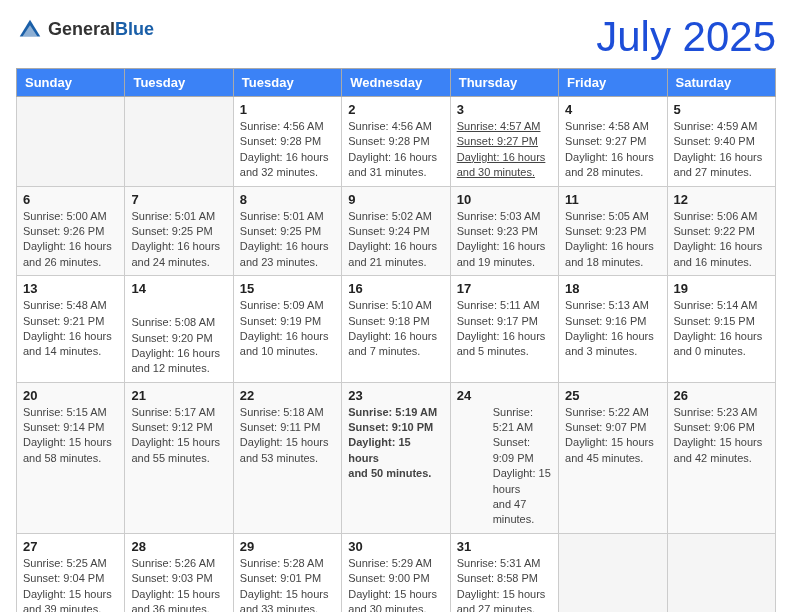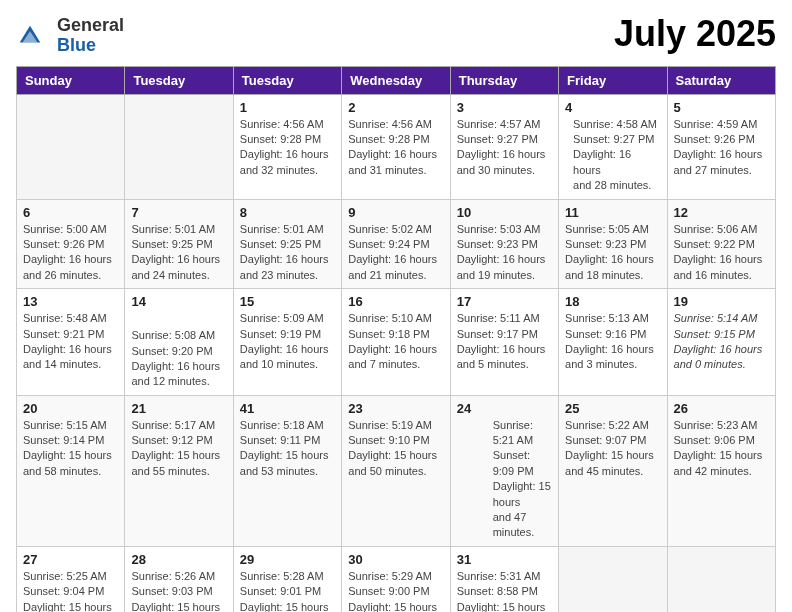--- a/index.html
+++ b/index.html
@@ -16,57 +16,55 @@
       align-items: flex-start;
       margin-bottom: 10px;
     }
     .logo {
       display: flex;
       align-items: center;
       gap: 4px;
     }
     .logo-text {
       display: flex;
-      flex-direction: column;
       line-height: 1.1;
-      margin-left: 9px;
     }
     .logo-general {
       font-size: 18px;
       font-weight: bold;
       color: #333;
     }
     .logo-blue {
       font-size: 18px;
       font-weight: bold;
       color: #1a5fa8;
     }
     .logo-icon {
       width: 28px;
       height: 28px;
     }
     .title-block {
       text-align: right;
     }
     .month-title {
-      font-size: 36px;
-      font-weight: bold;
-      color: #000000;
+      font-size: 42px;
+      font-weight: normal;
+      color: #1d4ed8;
       line-height: 1;
     }
     .location-title {
       font-size: 18px;
       color: #333;
     }
     .calendar {
       width: 100%;
       border-collapse: collapse;
     }
     .calendar th {
-      background-color: #4c1d95;
+      background-color: #3b82f6;
       color: #fff;
       font-size: 13px;
       font-weight: bold;
       padding: 6px 8px;
       border: 1px solid #aaa;
       text-align: left;
     }
     .calendar td {
       border: 1px solid #ccc;
       vertical-align: top;
@@ -139,36 +137,36 @@
         </td>
         <td>
           <div class="day-num">2</div>
           <div class="day-info" style="white-space: pre-line;">Sunrise: 4:56 AM
 Sunset: 9:28 PM
 Daylight: 16 hours
 and 31 minutes.</div>
         </td>
         <td>
           <div class="day-num">3</div>
-          <div class="day-info" style="white-space: pre-line;">Sunrise: 4:57 AM
+          <div class="day-info" style="white-space: pre-line; text-decoration: underline;">Sunrise: 4:57 AM
 Sunset: 9:27 PM
 Daylight: 16 hours
 and 30 minutes.</div>
         </td>
         <td>
           <div class="day-num">4</div>
-          <div class="day-info" style="white-space: pre-line; margin-left: 8px;">Sunrise: 4:58 AM
+          <div class="day-info" style="white-space: pre-line;">Sunrise: 4:58 AM
 Sunset: 9:27 PM
 Daylight: 16 hours
 and 28 minutes.</div>
         </td>
         <td>
           <div class="day-num">5</div>
           <div class="day-info" style="white-space: pre-line;">Sunrise: 4:59 AM
-Sunset: 9:26 PM
+Sunset: 9:40 PM
 Daylight: 16 hours
 and 27 minutes.</div>
         </td>
       </tr>
       <tr>
         <td>
           <div class="day-num">6</div>
           <div class="day-info" style="white-space: pre-line;">Sunrise: 5:00 AM
 Sunset: 9:26 PM
 Daylight: 16 hours
@@ -255,21 +253,21 @@
         </td>
         <td>
           <div class="day-num">18</div>
           <div class="day-info" style="white-space: pre-line;">Sunrise: 5:13 AM
 Sunset: 9:16 PM
 Daylight: 16 hours
 and 3 minutes.</div>
         </td>
         <td>
           <div class="day-num">19</div>
-          <div class="day-info" style="white-space: pre-line; font-style: italic;">Sunrise: 5:14 AM
+          <div class="day-info" style="white-space: pre-line;">Sunrise: 5:14 AM
 Sunset: 9:15 PM
 Daylight: 16 hours
 and 0 minutes.</div>
         </td>
       </tr>
       <tr>
         <td>
           <div class="day-num">20</div>
           <div class="day-info" style="white-space: pre-line;">Sunrise: 5:15 AM
 Sunset: 9:14 PM
@@ -277,29 +275,29 @@
 and 58 minutes.</div>
         </td>
         <td>
           <div class="day-num">21</div>
           <div class="day-info" style="white-space: pre-line;">Sunrise: 5:17 AM
 Sunset: 9:12 PM
 Daylight: 15 hours
 and 55 minutes.</div>
         </td>
         <td>
-          <div class="day-num">41</div>
+          <div class="day-num">22</div>
           <div class="day-info" style="white-space: pre-line;">Sunrise: 5:18 AM
 Sunset: 9:11 PM
 Daylight: 15 hours
 and 53 minutes.</div>
         </td>
         <td>
           <div class="day-num">23</div>
-          <div class="day-info" style="white-space: pre-line;">Sunrise: 5:19 AM
+          <div class="day-info" style="white-space: pre-line; font-weight: bold;">Sunrise: 5:19 AM
 Sunset: 9:10 PM
 Daylight: 15 hours
 and 50 minutes.</div>
         </td>
         <td>
           <div class="day-num">24</div>
           <div class="day-info" style="white-space: pre-line; margin-left: 36px;">Sunrise: 5:21 AM
 Sunset: 9:09 PM
 Daylight: 15 hours
 and 47 minutes.</div>

